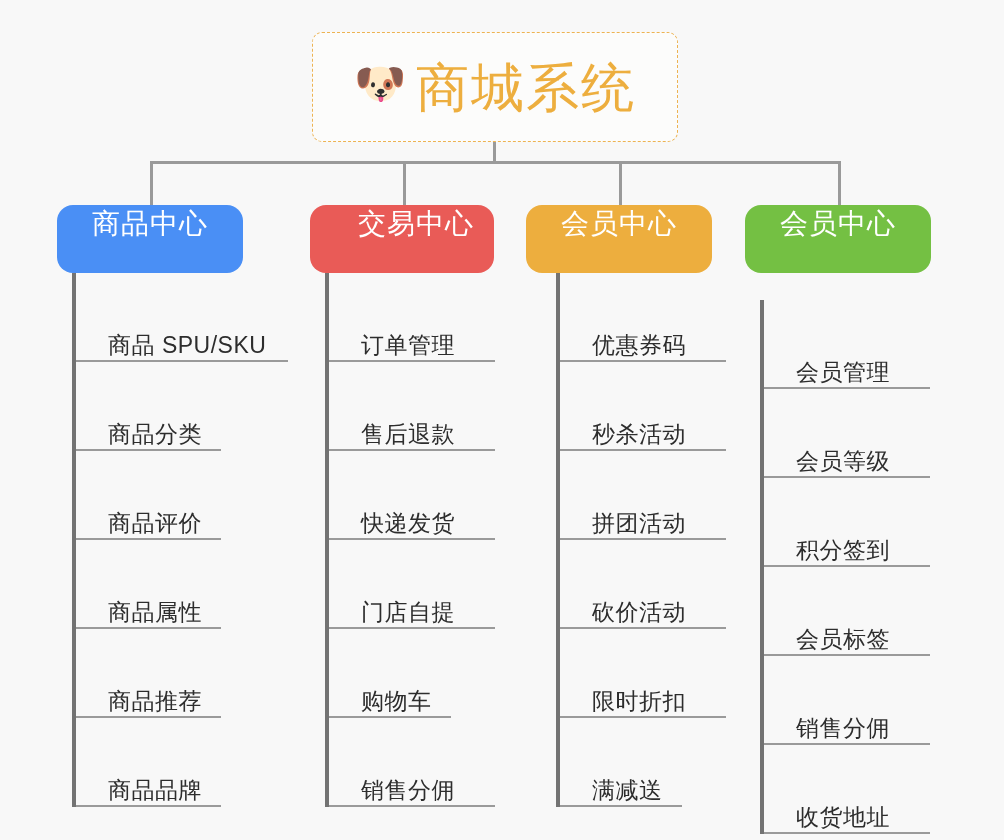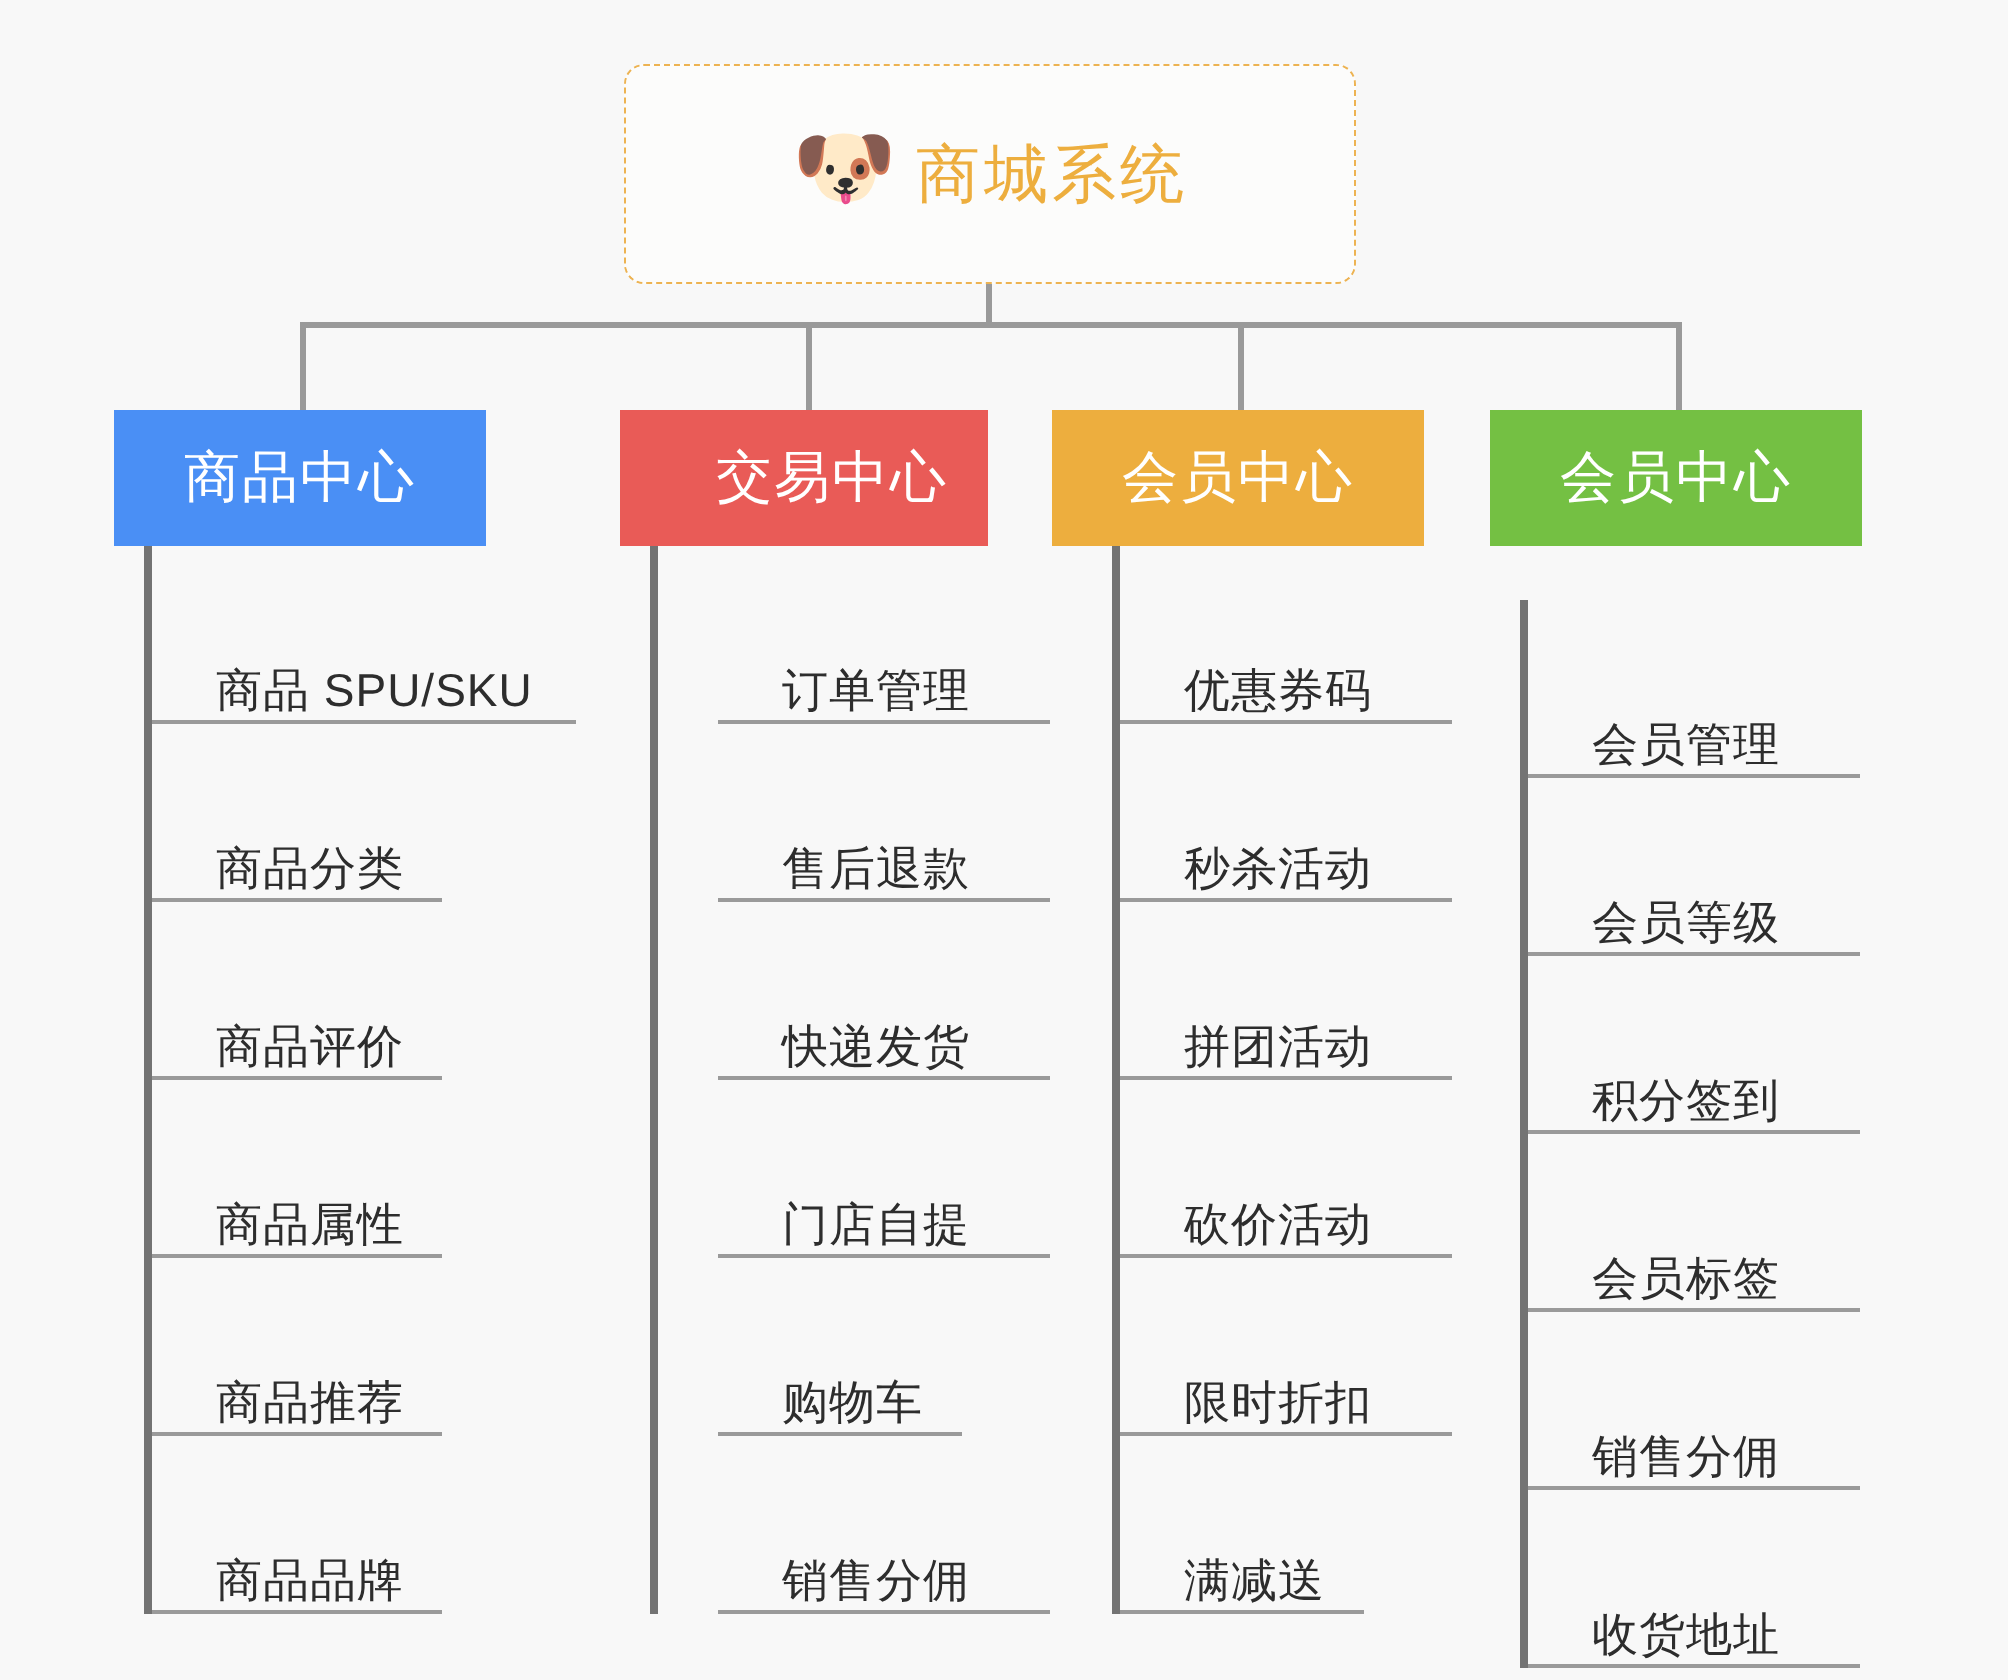--- a/index.html
+++ b/index.html
@@ -39,21 +39,21 @@
     gap: 14px;
   }
   .root-emoji {
     font-size: 42px;
     line-height: 1;
     display: block;
     width: 48px;
     height: 48px;
   }
   .root-title {
-    font-size: 32px;
+    font-size: 53px;
     color: #edae3e;
     letter-spacing: 2px;
     line-height: 1;
     white-space: nowrap;
   }
 
   
   .conn {
     position: absolute;
     background: #9a9a9a;
@@ -84,45 +84,45 @@
   .column {
     position: absolute;
     top: 205px;
   }
   .col-1 { left: 57px;  width: 222px; }
   .col-2 { left: 310px; width: 184px; }
   .col-3 { left: 526px; width: 186px; }
   .col-4 { left: 745px; width: 186px; }
 
   .cat-header {
-    border-radius: 0;
+    border-radius: 16px;
     height: 68px;
     display: flex;
-    align-items: center;
+    align-items: flex-start;
     justify-content: center;
     color: #ffffff;
     font-size: 28px;
     letter-spacing: 1px;
     user-select: none;
   }
   .col-1 .cat-header { width: 186px; }
   .col-2 .cat-header { width: 184px; padding-left: 28px; }
   .col-3 .cat-header { width: 186px; }
   .col-4 .cat-header { width: 186px; }
 
   
   .leaf-list {
     position: relative;
     margin-top: 0;
     padding-top: 0;
     border-left: 4px solid #737373;
     margin-left: 15px;
   }
   .col-1 .leaf-list { margin-left: 15px; }
-  .col-2 .leaf-list { margin-left: 15px; padding-left: 30px; }
+  .col-2 .leaf-list { margin-left: 15px; }
   .col-3 .leaf-list { margin-left: 30px; }
   .col-4 .leaf-list { margin-left: 15px; margin-top: 27px; }
 
   .leaf-item {
     position: relative;
     height: 89px;
     display: flex;
     align-items: flex-end;
     padding-left: 32px;
     padding-bottom: 4px;

